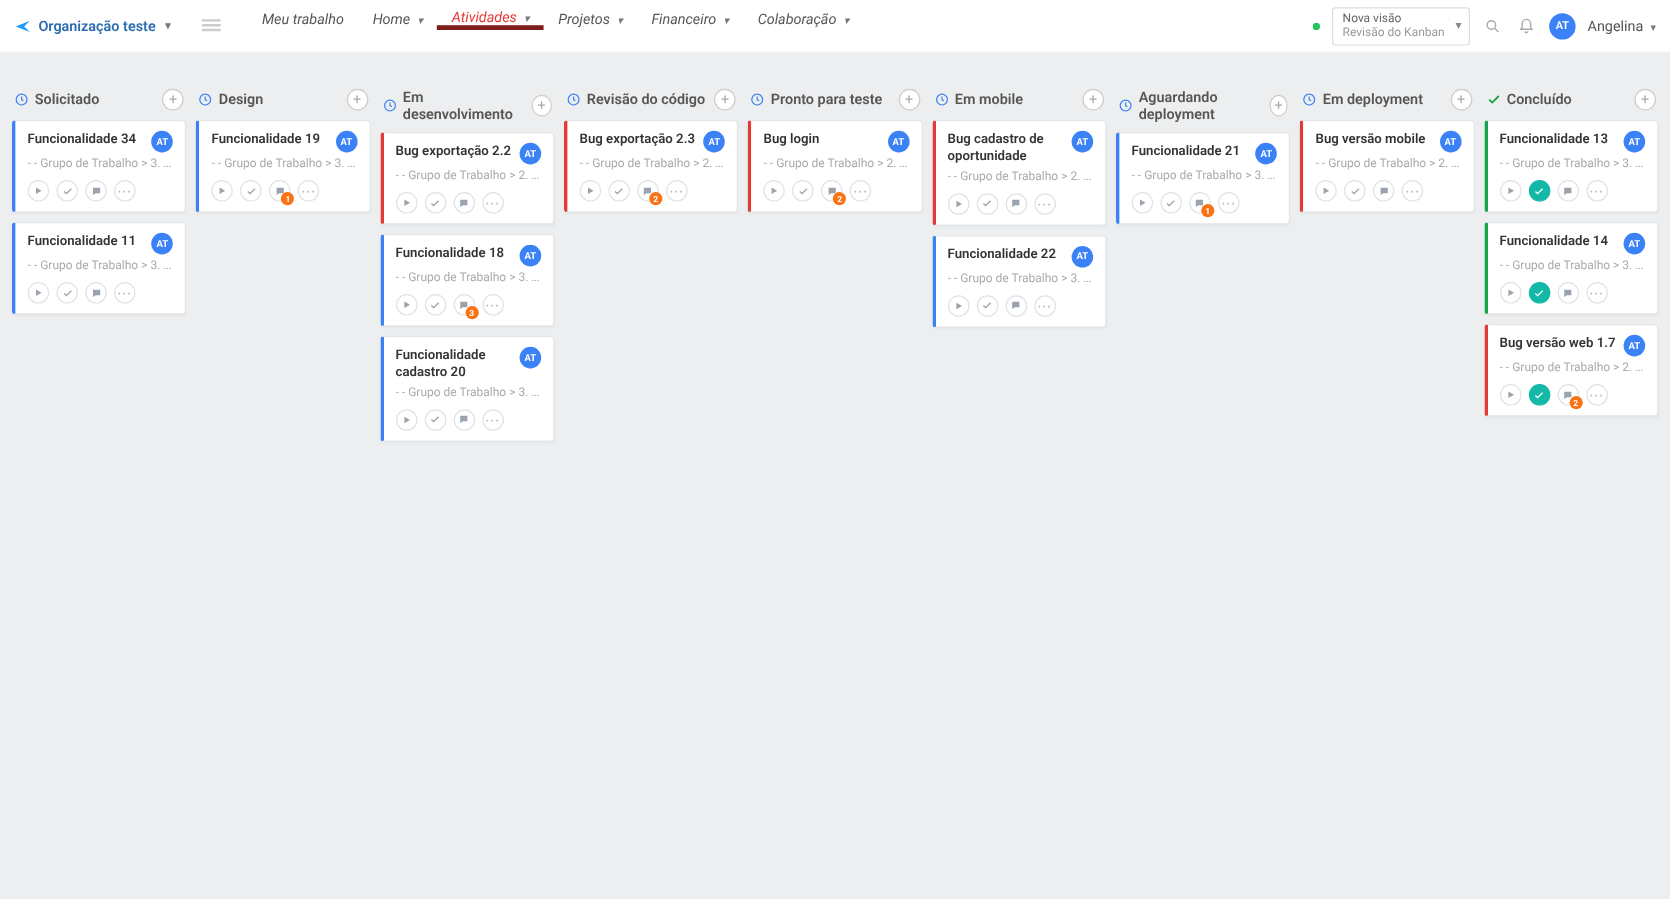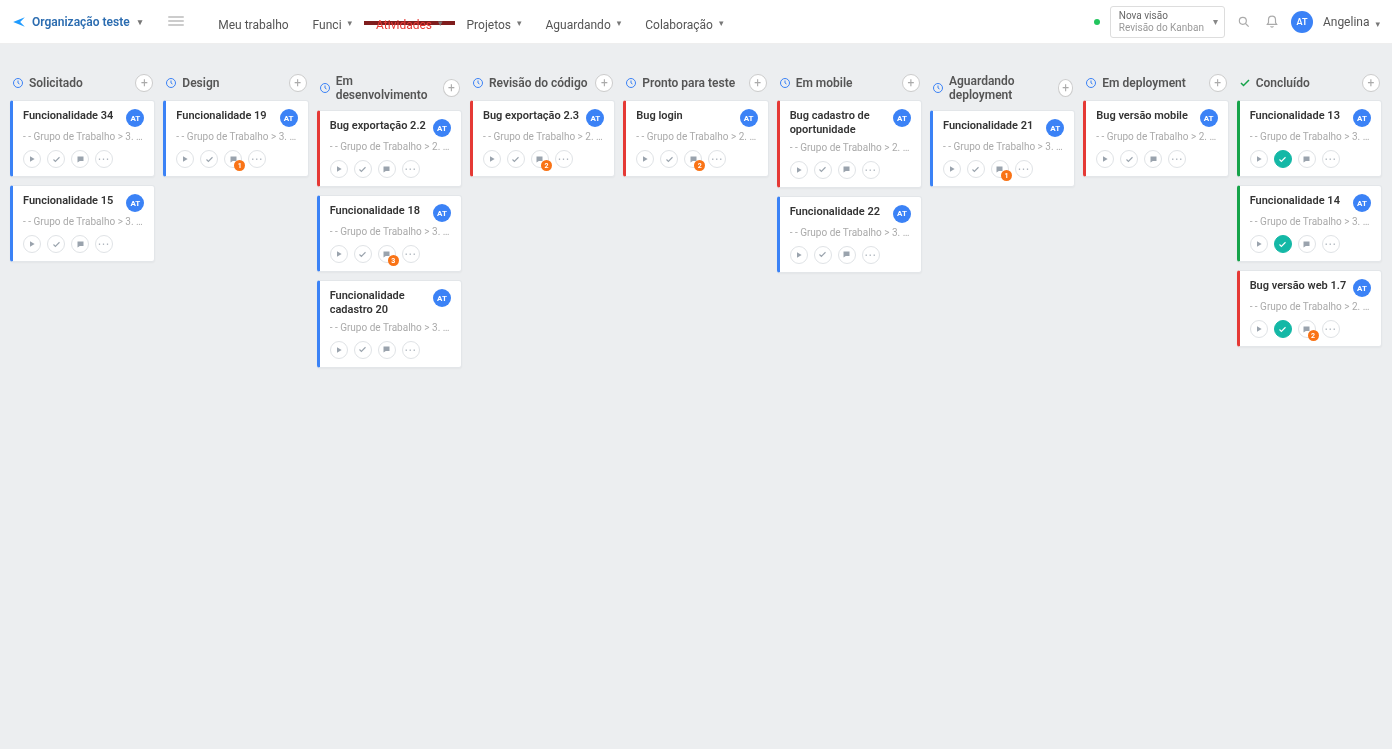--- a/index.html
+++ b/index.html
@@ -44,24 +44,25 @@
 .nav-icon span {
   display:block; height:2px; background:#ccc; margin-bottom:2px; border-radius:1px;
 }
 .nav-links { display: flex; align-items: center; height: 100%; }
 .nav-link {
   font-size: 12px;
   color: #555;
   padding: 0 12px;
   height: 100%;
   display: flex;
-  align-items: flex-start;
+  align-items: flex-end;
   gap: 4px;
   cursor: pointer;
   border-bottom: 2px solid transparent;
+  font-style: italic;
 }
 .nav-link.active {
   color: #e53935;
   border-bottom: 4px solid #7f1d1d;
 }
 .topbar-right {
   margin-left: auto;
   display: flex;
   align-items: center;
   gap: 10px;
@@ -258,33 +259,33 @@
     <span></span>
       <span></span>
       <span></span>
   </div>
 
   <div class="nav-links" id="nav-links">
       <div class="nav-link">
         <span>Meu trabalho</span>
       </div>
       <div class="nav-link">
-        <span>Funci</span>
+        <span>Home</span>
         <span class="caret">▾</span>
       </div>
       <div class="nav-link active">
         <span>Atividades</span>
         <span class="caret">▾</span>
       </div>
       <div class="nav-link">
         <span>Projetos</span>
         <span class="caret">▾</span>
       </div>
       <div class="nav-link">
-        <span>Aguardando</span>
+        <span>Financeiro</span>
         <span class="caret">▾</span>
       </div>
       <div class="nav-link">
         <span>Colaboração</span>
         <span class="caret">▾</span>
       </div>
     </div>
 
   <div class="topbar-right">
     <span class="status-dot"></span>
@@ -348,21 +349,21 @@
           <div class="mini-btn">
             <svg width="9" height="9" viewBox="0 0 24 24" fill="currentColor">
               <path d="M4 4h16v12H10l-6 4z"></path>
             </svg>
           </div>
           <div class="ellipsis">⋯</div>
         </div>
       </div>
       <div class="card">
         <div class="card-head">
-          <div class="card-title">Funcionalidade 15</div>
+          <div class="card-title">Funcionalidade 11</div>
           <div class="card-avatar">AT</div>
         </div>
         <div class="card-sub">- - Grupo de Trabalho &gt; 3. Funci...</div>
         <div class="card-actions">
           <div class="mini-btn">
             <svg width="8" height="8" viewBox="0 0 24 24" fill="currentColor">
               <path d="M6 4l14 8-14 8z"></path>
             </svg>
           </div>
           <div class="mini-btn">

